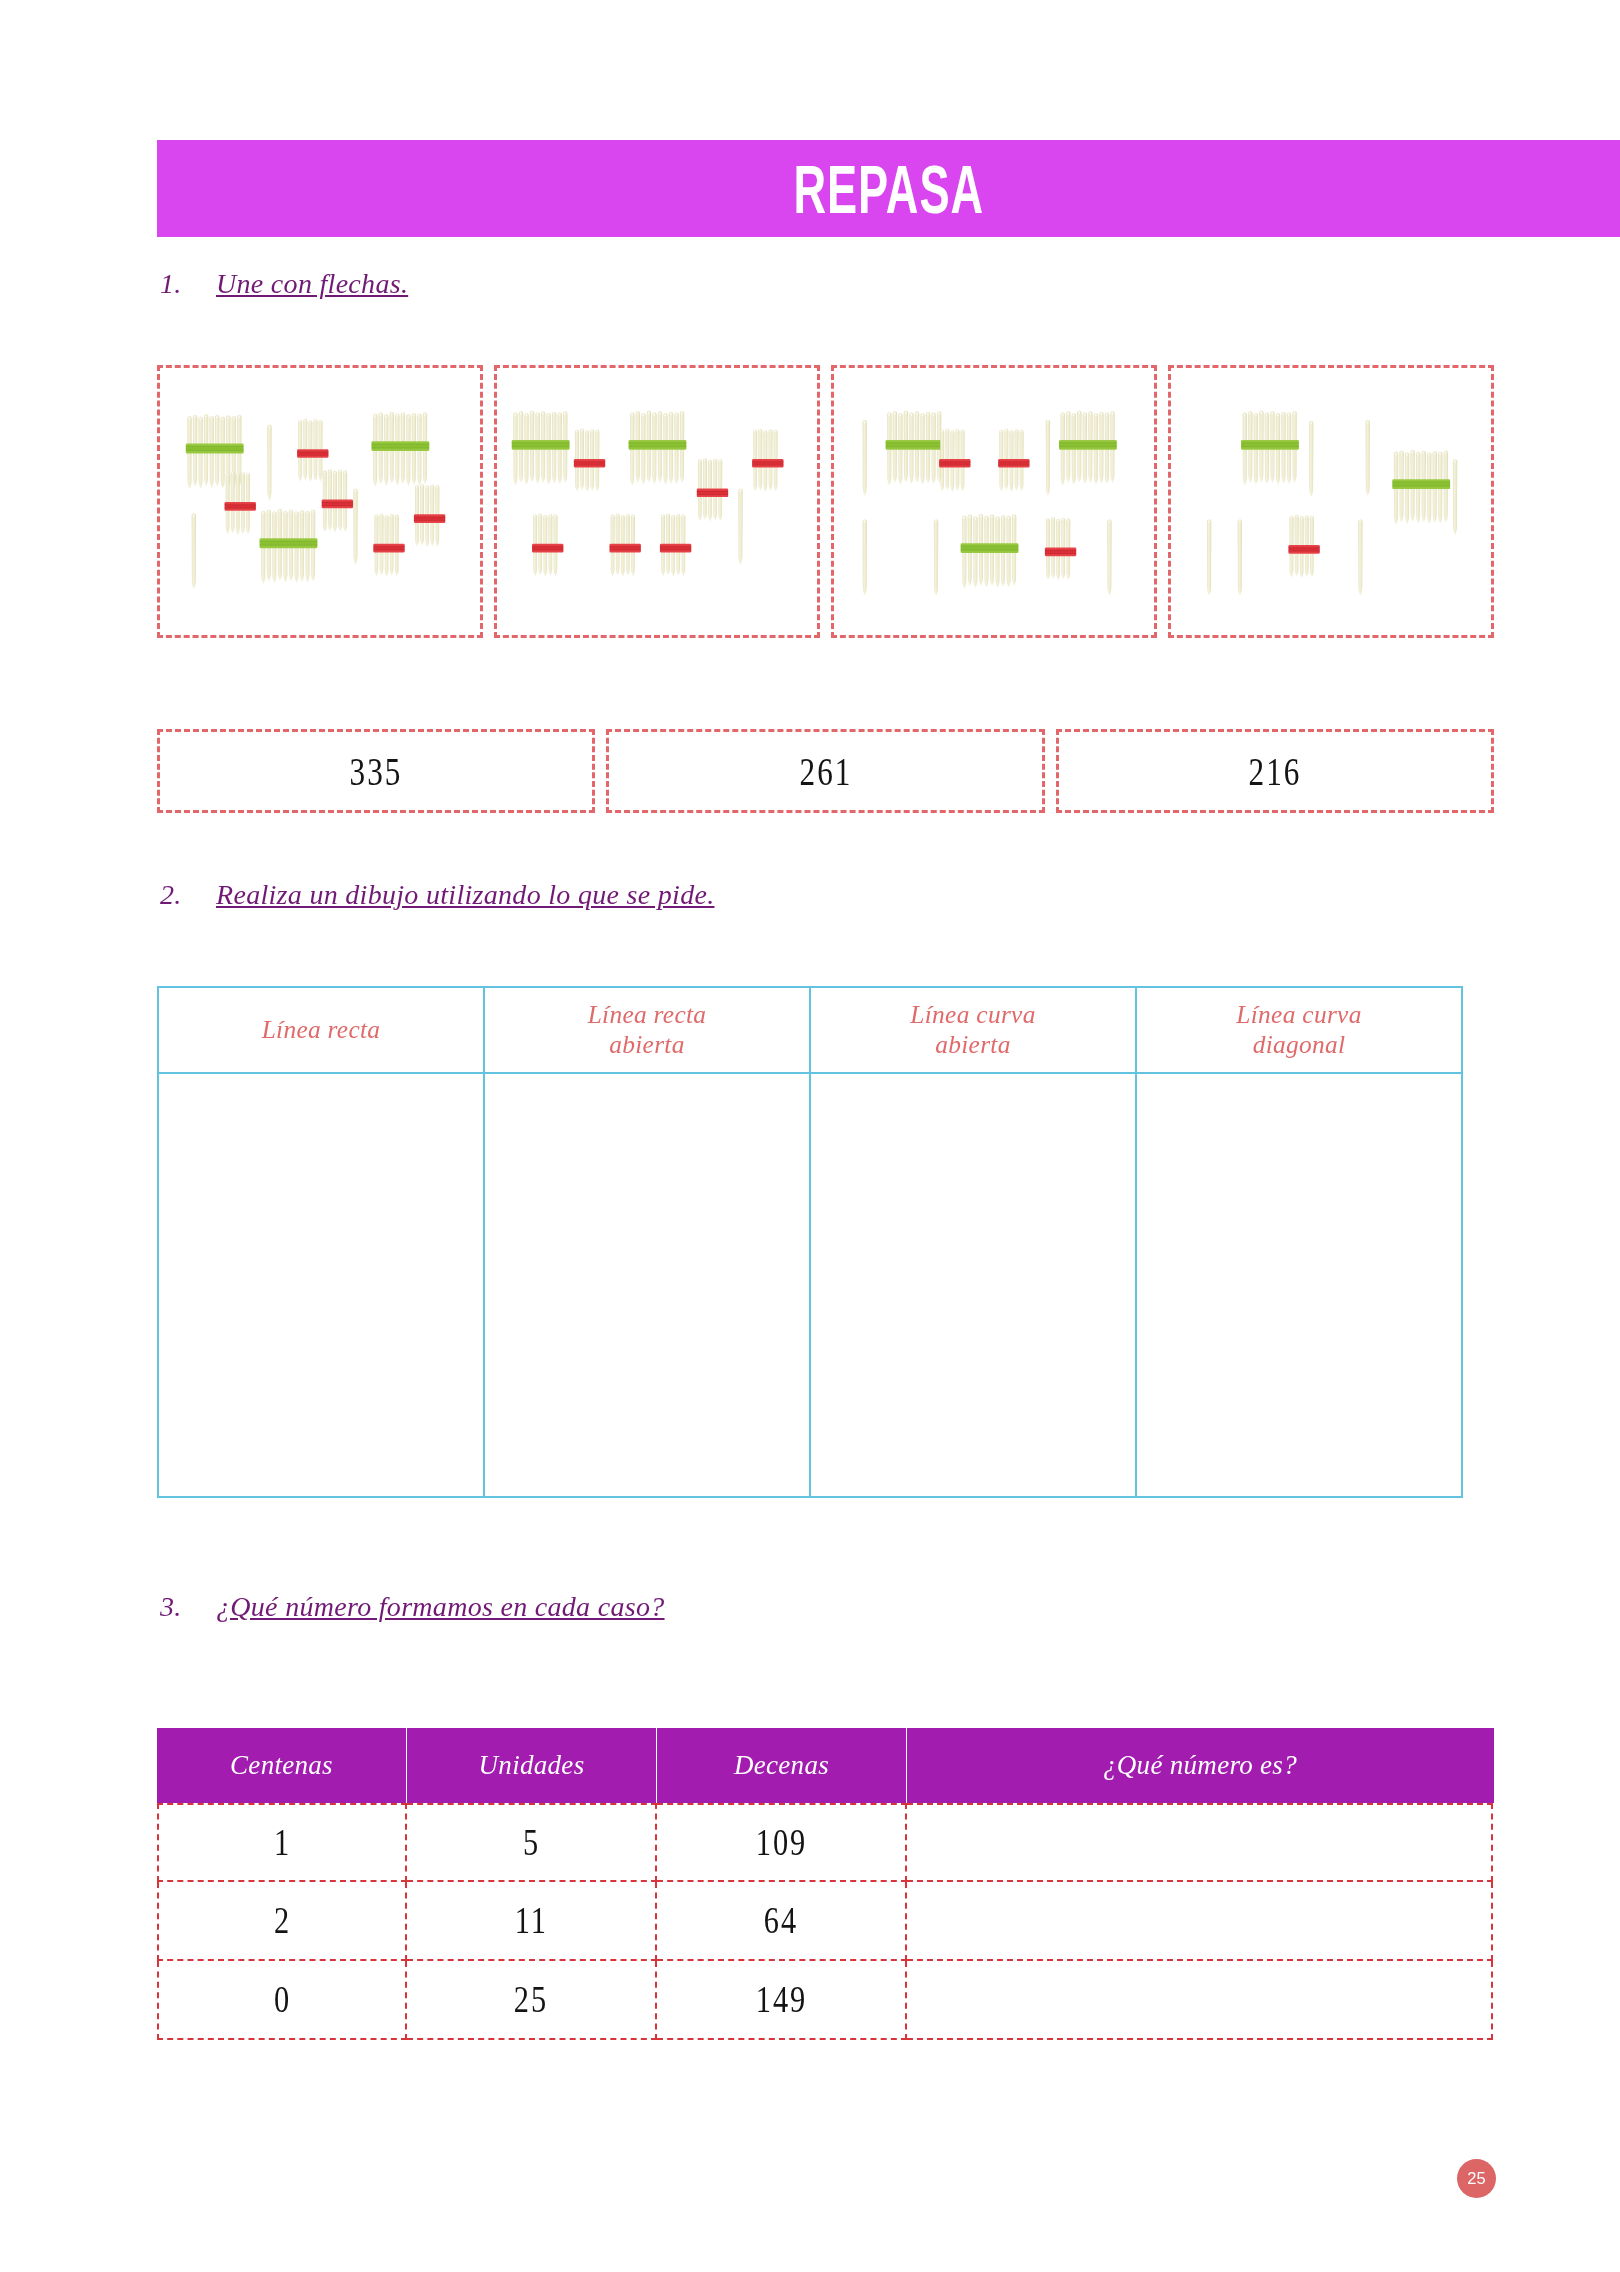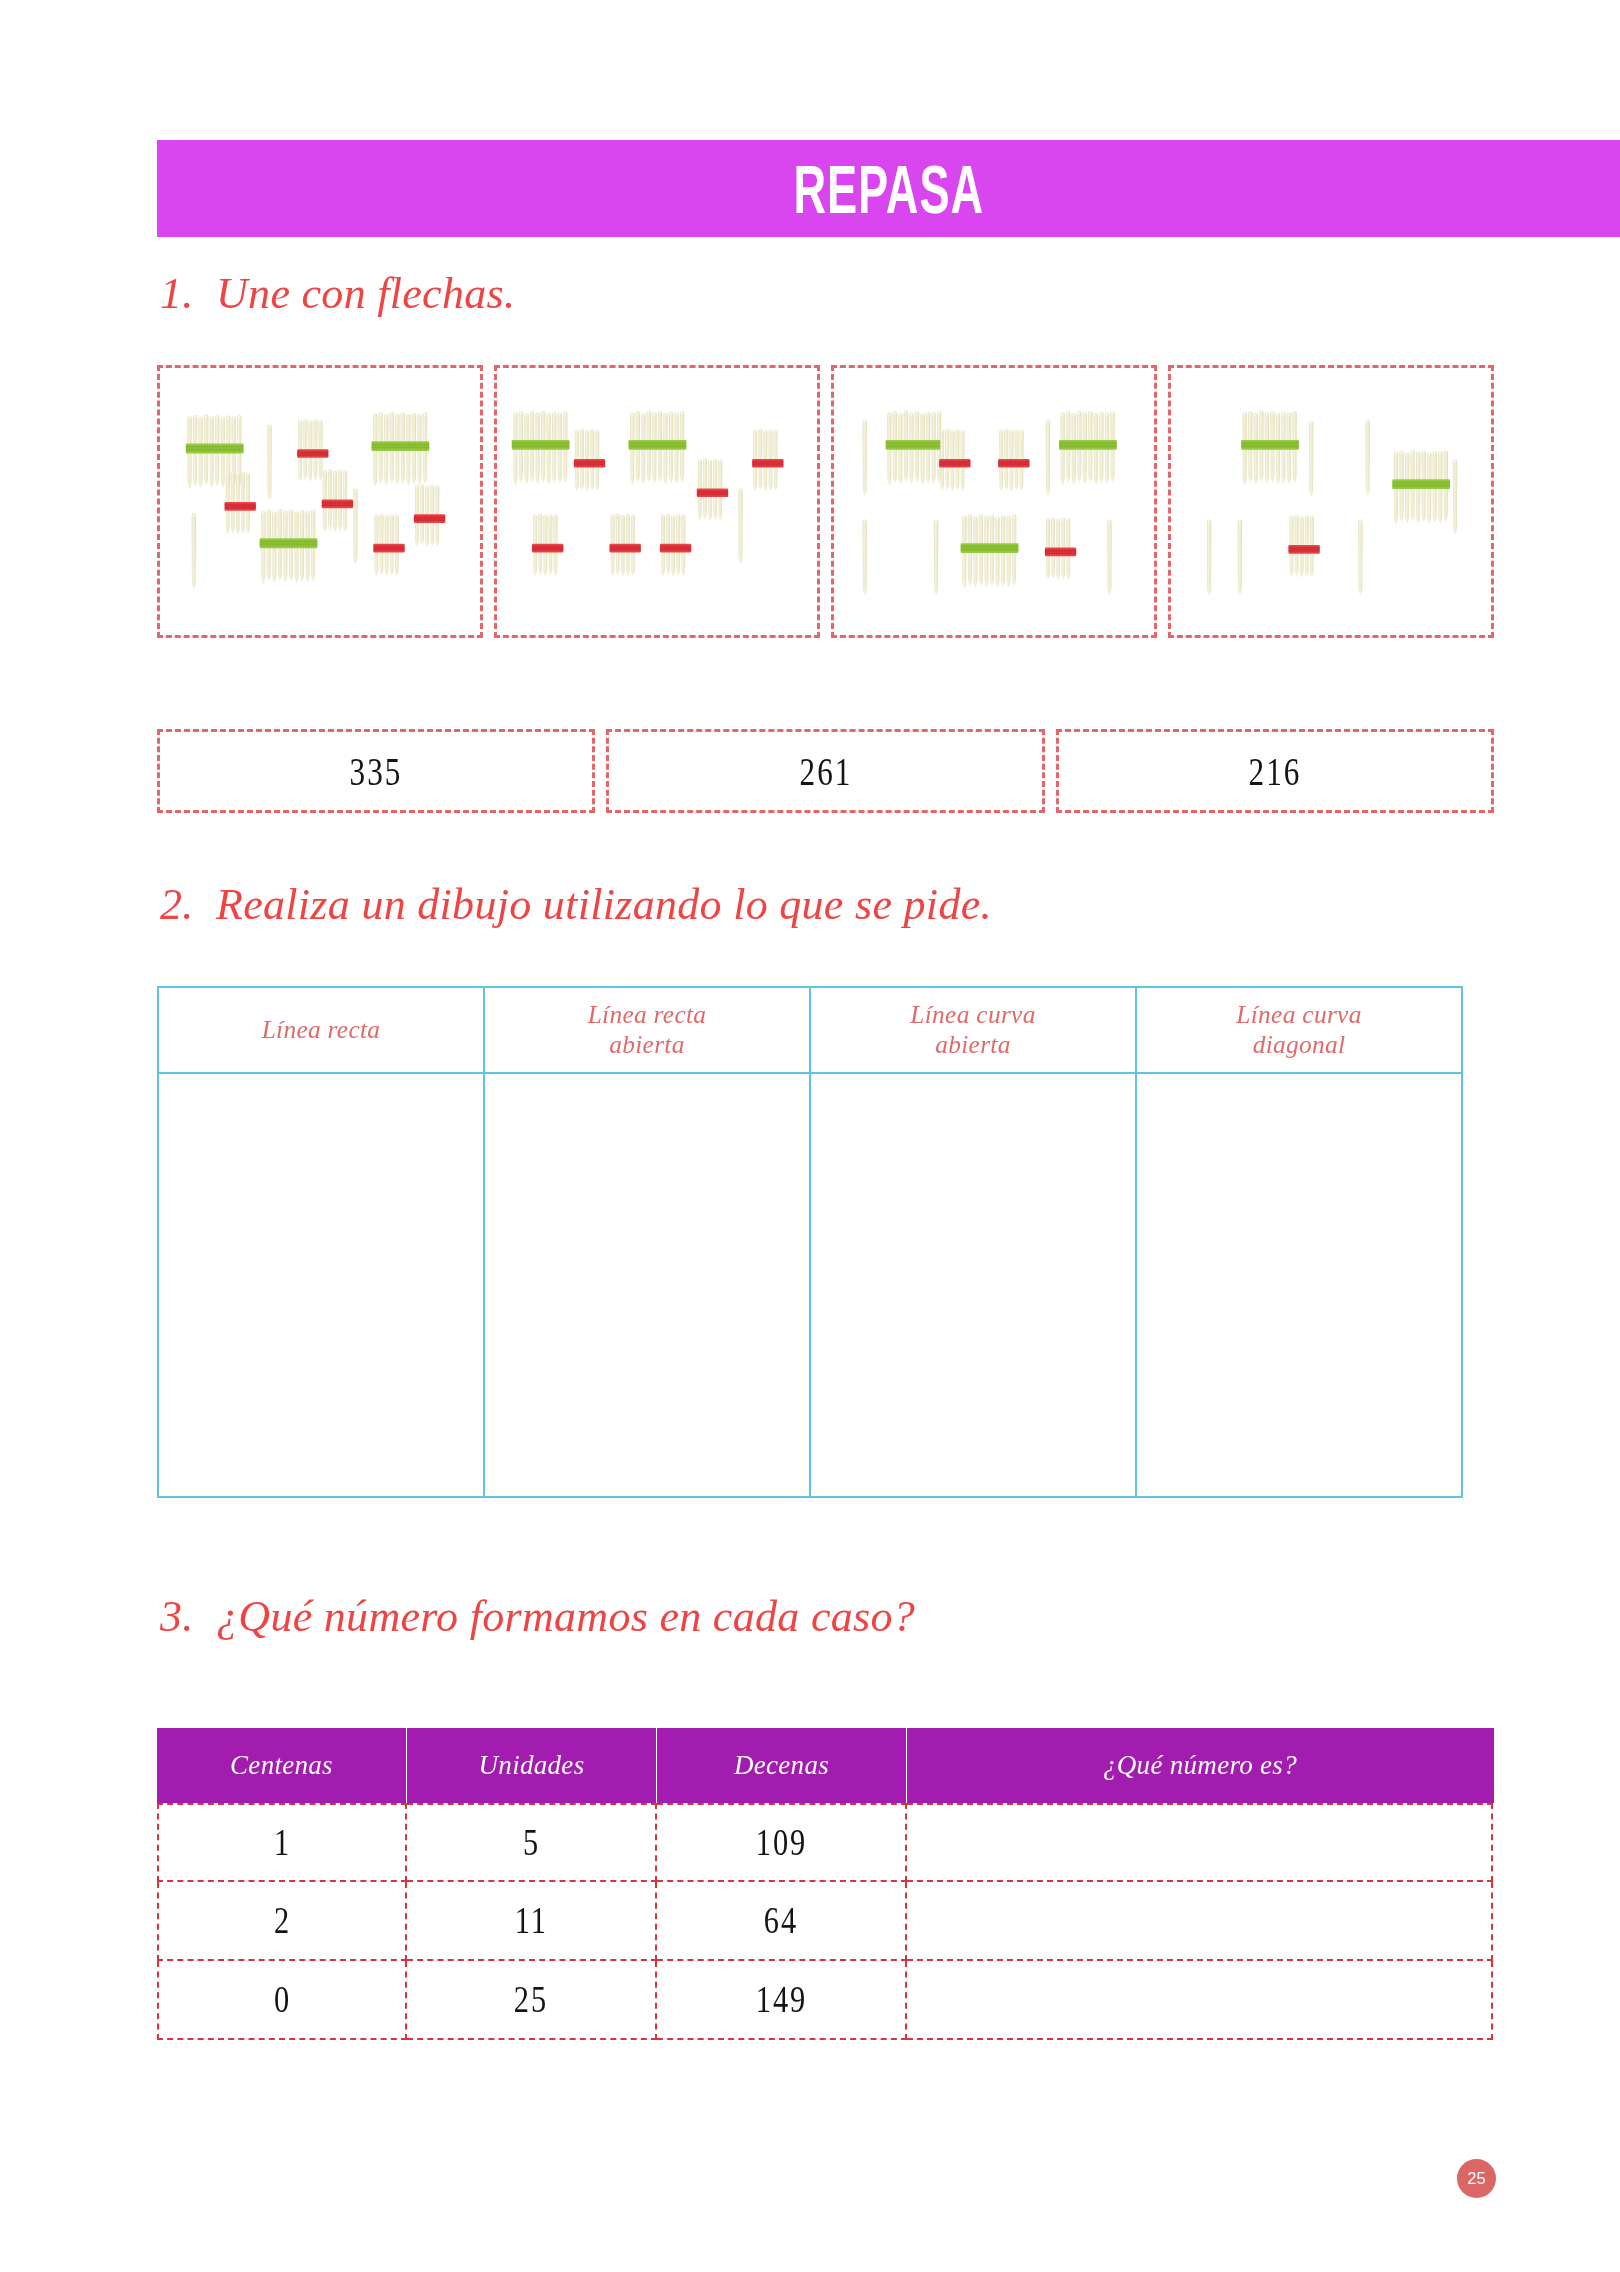--- a/index.html
+++ b/index.html
@@ -38,24 +38,25 @@
     transform-origin: center;
     white-space: nowrap;
   }
 
   
   .ex-heading {
     position: absolute;
     left: 160px;
     font-family: "Liberation Serif", serif;
     font-style: italic;
-    font-size: 44px;
-    color: #ef4444;
+    font-size: 28px;
+    color: #701a75;
     white-space: nowrap;
     letter-spacing: 0.3px;
+    text-decoration: underline;
   }
   .ex-heading .num {
     display: inline-block;
     width: 56px;
     font-style: italic;
   }
   #ex1-heading { top: 268px; }
   #ex2-heading { top: 879px; }
   #ex3-heading { top: 1591px; }
 

